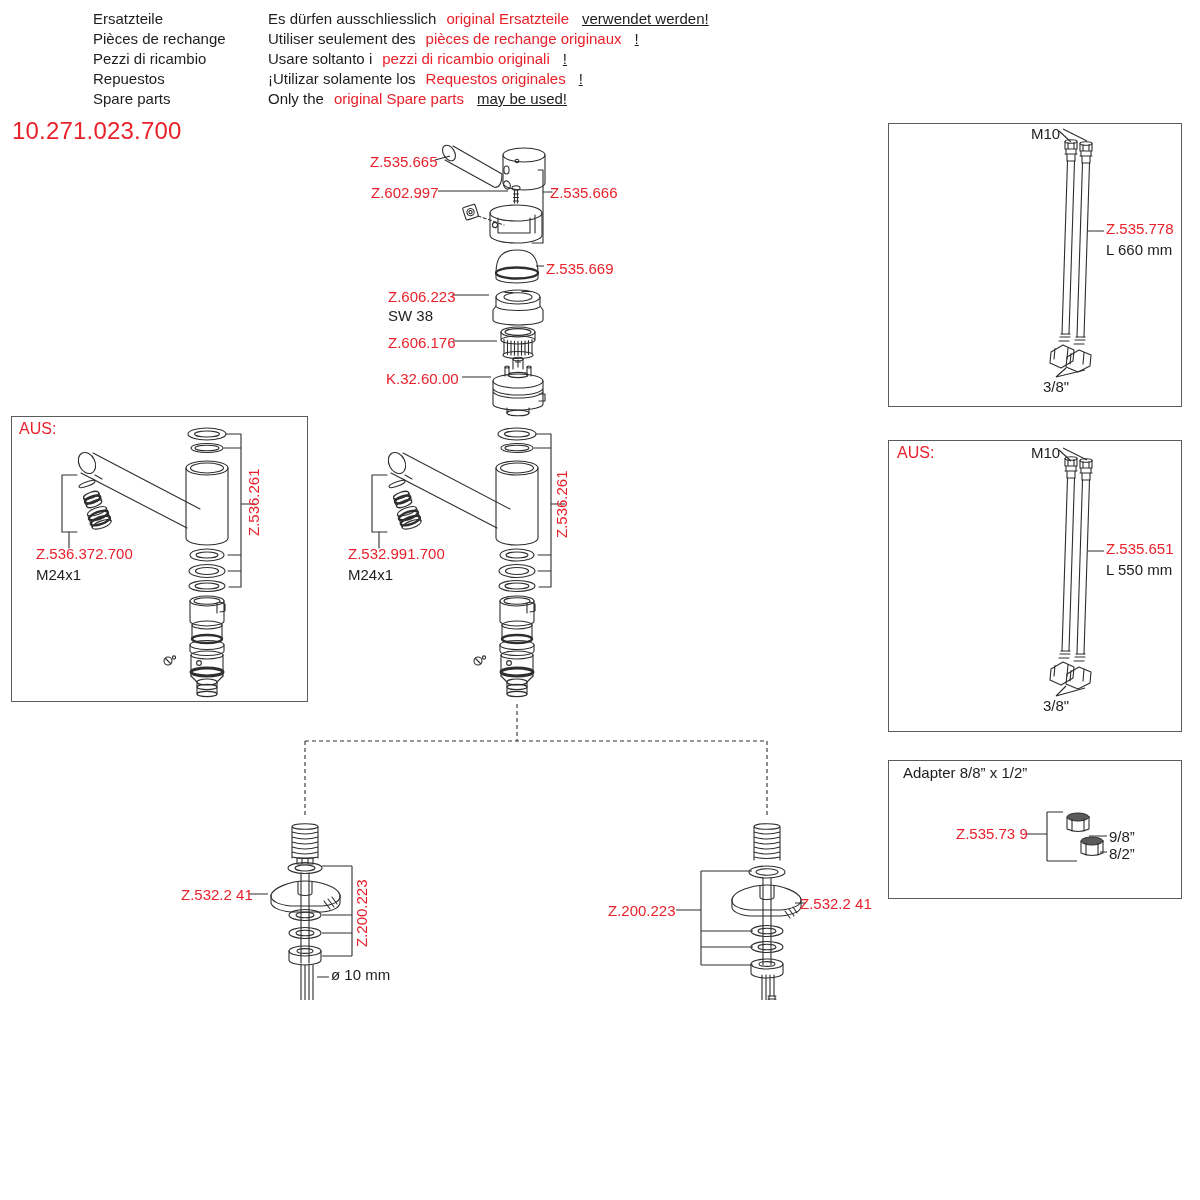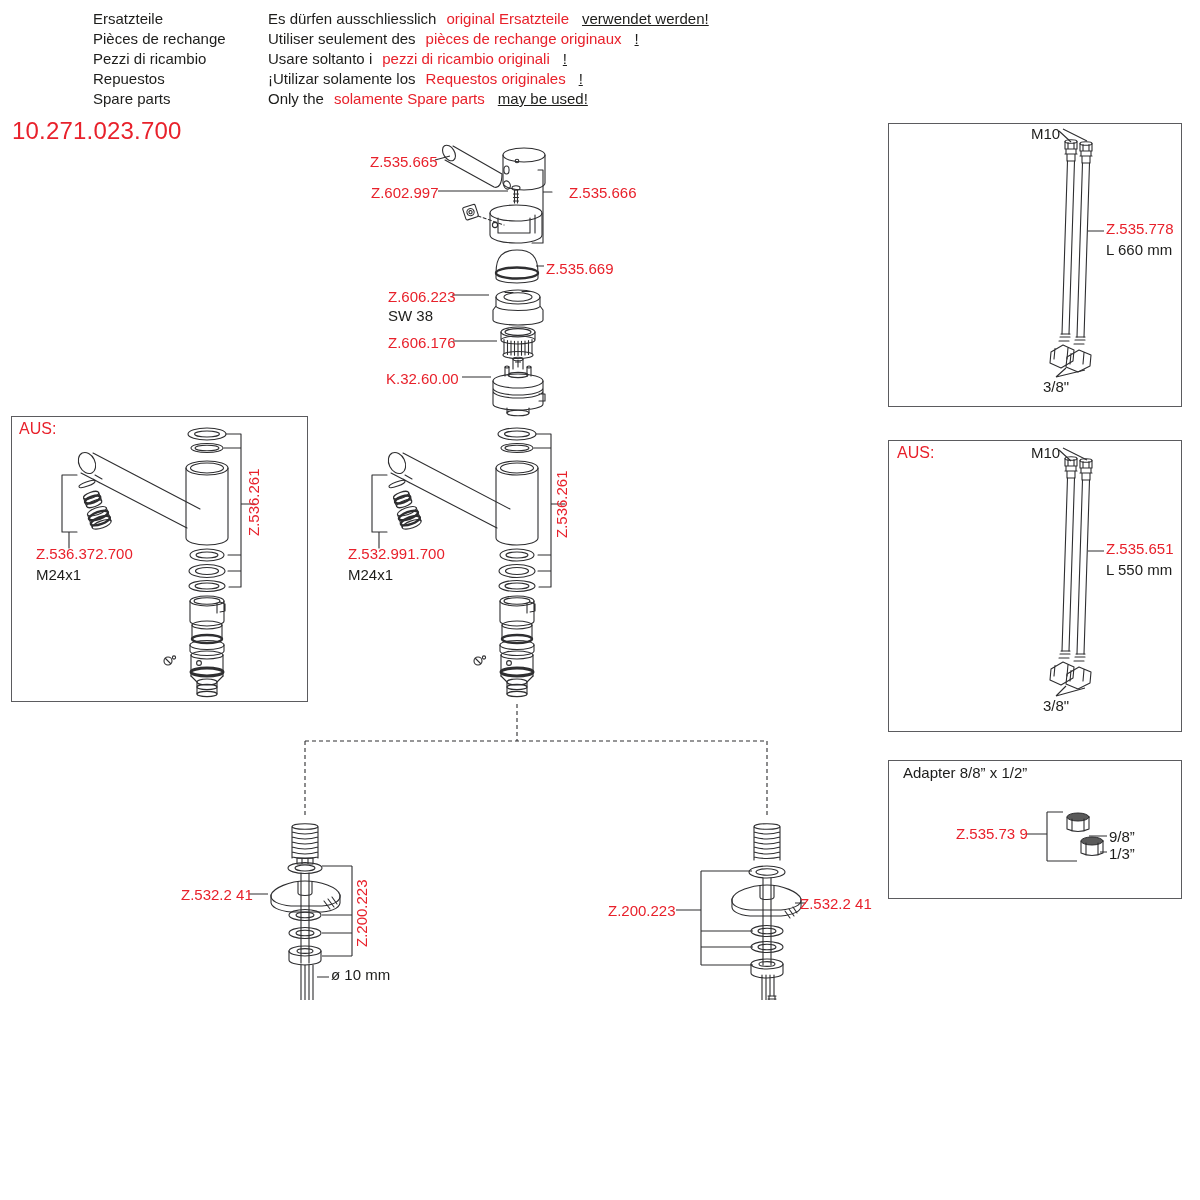--- a/index.html
+++ b/index.html
@@ -34,21 +34,21 @@
     <div class="lbl" style="left:93px;top:30px">Pièces de rechange</div>
     <div class="lbl" style="left:93px;top:50px">Pezzi di ricambio</div>
     <div class="lbl" style="left:93px;top:70px">Repuestos</div>
     <div class="lbl" style="left:93px;top:90px">Spare parts</div>
   </div>
   <div>
     <div class="lbl" style="left:268px;top:10px"><span class="seg-pre">Es dürfen ausschliesslich</span><span class="seg-red">original Ersatzteile</span><span class="seg-post">verwendet werden!</span></div>
     <div class="lbl" style="left:268px;top:30px"><span class="seg-pre">Utiliser seulement des</span><span class="seg-red">pièces de rechange originaux</span><span class="seg-post">!</span></div>
     <div class="lbl" style="left:268px;top:50px"><span class="seg-pre">Usare soltanto i</span><span class="seg-red">pezzi di ricambio originali</span><span class="seg-post">!</span></div>
     <div class="lbl" style="left:268px;top:70px"><span class="seg-pre">¡Utilizar solamente los</span><span class="seg-red">Requestos originales</span><span class="seg-post">!</span></div>
-    <div class="lbl" style="left:268px;top:90px"><span class="seg-pre">Only the</span><span class="seg-red">solamente Spare parts</span><span class="seg-post">may be used!</span></div>
+    <div class="lbl" style="left:268px;top:90px"><span class="seg-pre">Only the</span><span class="seg-red">original Spare parts</span><span class="seg-post">may be used!</span></div>
   </div>
 
   <div class="lbl r code" style="left:12px;top:122px">10.271.023.700</div>
 
   <div class="pbox" style="left:11px;top:416px;width:295px;height:284px"></div>
   <div class="pbox" style="left:888px;top:123px;width:292px;height:282px"></div>
   <div class="pbox" style="left:888px;top:440px;width:292px;height:290px"></div>
   <div class="pbox" style="left:888px;top:760px;width:292px;height:137px"></div>
 
   <svg class="art" style="left:405px;top:140px" width="230" height="280" viewBox="0 0 230 280">
@@ -340,21 +340,21 @@
     <path d="M435,160 L450,156 M438,191 H508 M536,266 H544 M452,295 H489 M453,341 H497 M462,377 H491"></path>
     <path d="M1059,131 L1071,142 M1063,129 L1087,141 M1088,231 H1104 M1056,377 L1066,368 M1056,377 L1085,370"></path>
     <path d="M1059,450 L1071,461 M1063,448 L1087,460 M1088,551 H1104 M1056,696 L1066,686 M1056,696 L1085,688"></path>
     <path d="M1026,834 H1047 M1047,812 V861 M1047,812 H1063 M1047,861 H1077 M1089,836 H1107 M1100,852 H1107"></path>
     <path d="M249,894 H268 M317,977 H329 M322,866 H352 M352,866 V956 M352,956 H322 M352,915 H322 M352,933 H322"></path>
     <path d="M676,910 H701 M752,871 H701 M701,871 V965 M701,965 H753 M701,931 H753 M701,947 H753 M795,903 H806"></path>
   </svg>
 
   <div class="lbl r" style="left:370px;top:153px">Z.535.665</div>
   <div class="lbl r" style="left:371px;top:184px">Z.602.997</div>
-  <div class="lbl r" style="left:569px;top:184px">Z.535.666</div>
+  <div class="lbl r" style="left:550px;top:184px">Z.535.666</div>
   <div class="lbl r" style="left:546px;top:260px">Z.535.669</div>
   <div class="lbl r" style="left:388px;top:288px">Z.606.223</div>
   <div class="lbl" style="left:388px;top:307px">SW 38</div>
   <div class="lbl r" style="left:388px;top:334px">Z.606.176</div>
   <div class="lbl r" style="left:386px;top:370px">K.32.60.00</div>
 
   <div class="lbl r" style="left:19px;top:420px;font-size:16px">AUS:</div>
   <div class="lbl r" style="left:36px;top:545px">Z.536.372.700</div>
   <div class="lbl" style="left:36px;top:566px">M24x1</div>
   <div class="vlabel r" style="left:262px;top:519px">Z.536.261</div>
@@ -370,21 +370,21 @@
 
   <div class="lbl r" style="left:897px;top:444px;font-size:16px">AUS:</div>
   <div class="lbl" style="left:1031px;top:444px">M10</div>
   <div class="lbl r" style="left:1106px;top:540px">Z.535.651</div>
   <div class="lbl" style="left:1106px;top:561px">L 550 mm</div>
   <div class="lbl" style="left:1043px;top:697px">3/8"</div>
 
   <div class="lbl" style="left:903px;top:764px">Adapter 8/8” x  1/2”</div>
   <div class="lbl r" style="left:956px;top:825px">Z.535.73 9</div>
   <div class="lbl" style="left:1109px;top:828px">9/8”</div>
-  <div class="lbl" style="left:1109px;top:845px">1/3”</div>
+  <div class="lbl" style="left:1109px;top:845px">8/2”</div>
 
   <div class="lbl r" style="left:181px;top:886px">Z.532.2 41</div>
   <div class="vlabel r" style="left:370px;top:930px">Z.200.223</div>
   <div class="lbl" style="left:331px;top:966px">ø 10  mm</div>
 
   <div class="lbl r" style="left:608px;top:902px">Z.200.223</div>
   <div class="lbl r" style="left:800px;top:895px">Z.532.2 41</div>
 
 </div>
 

